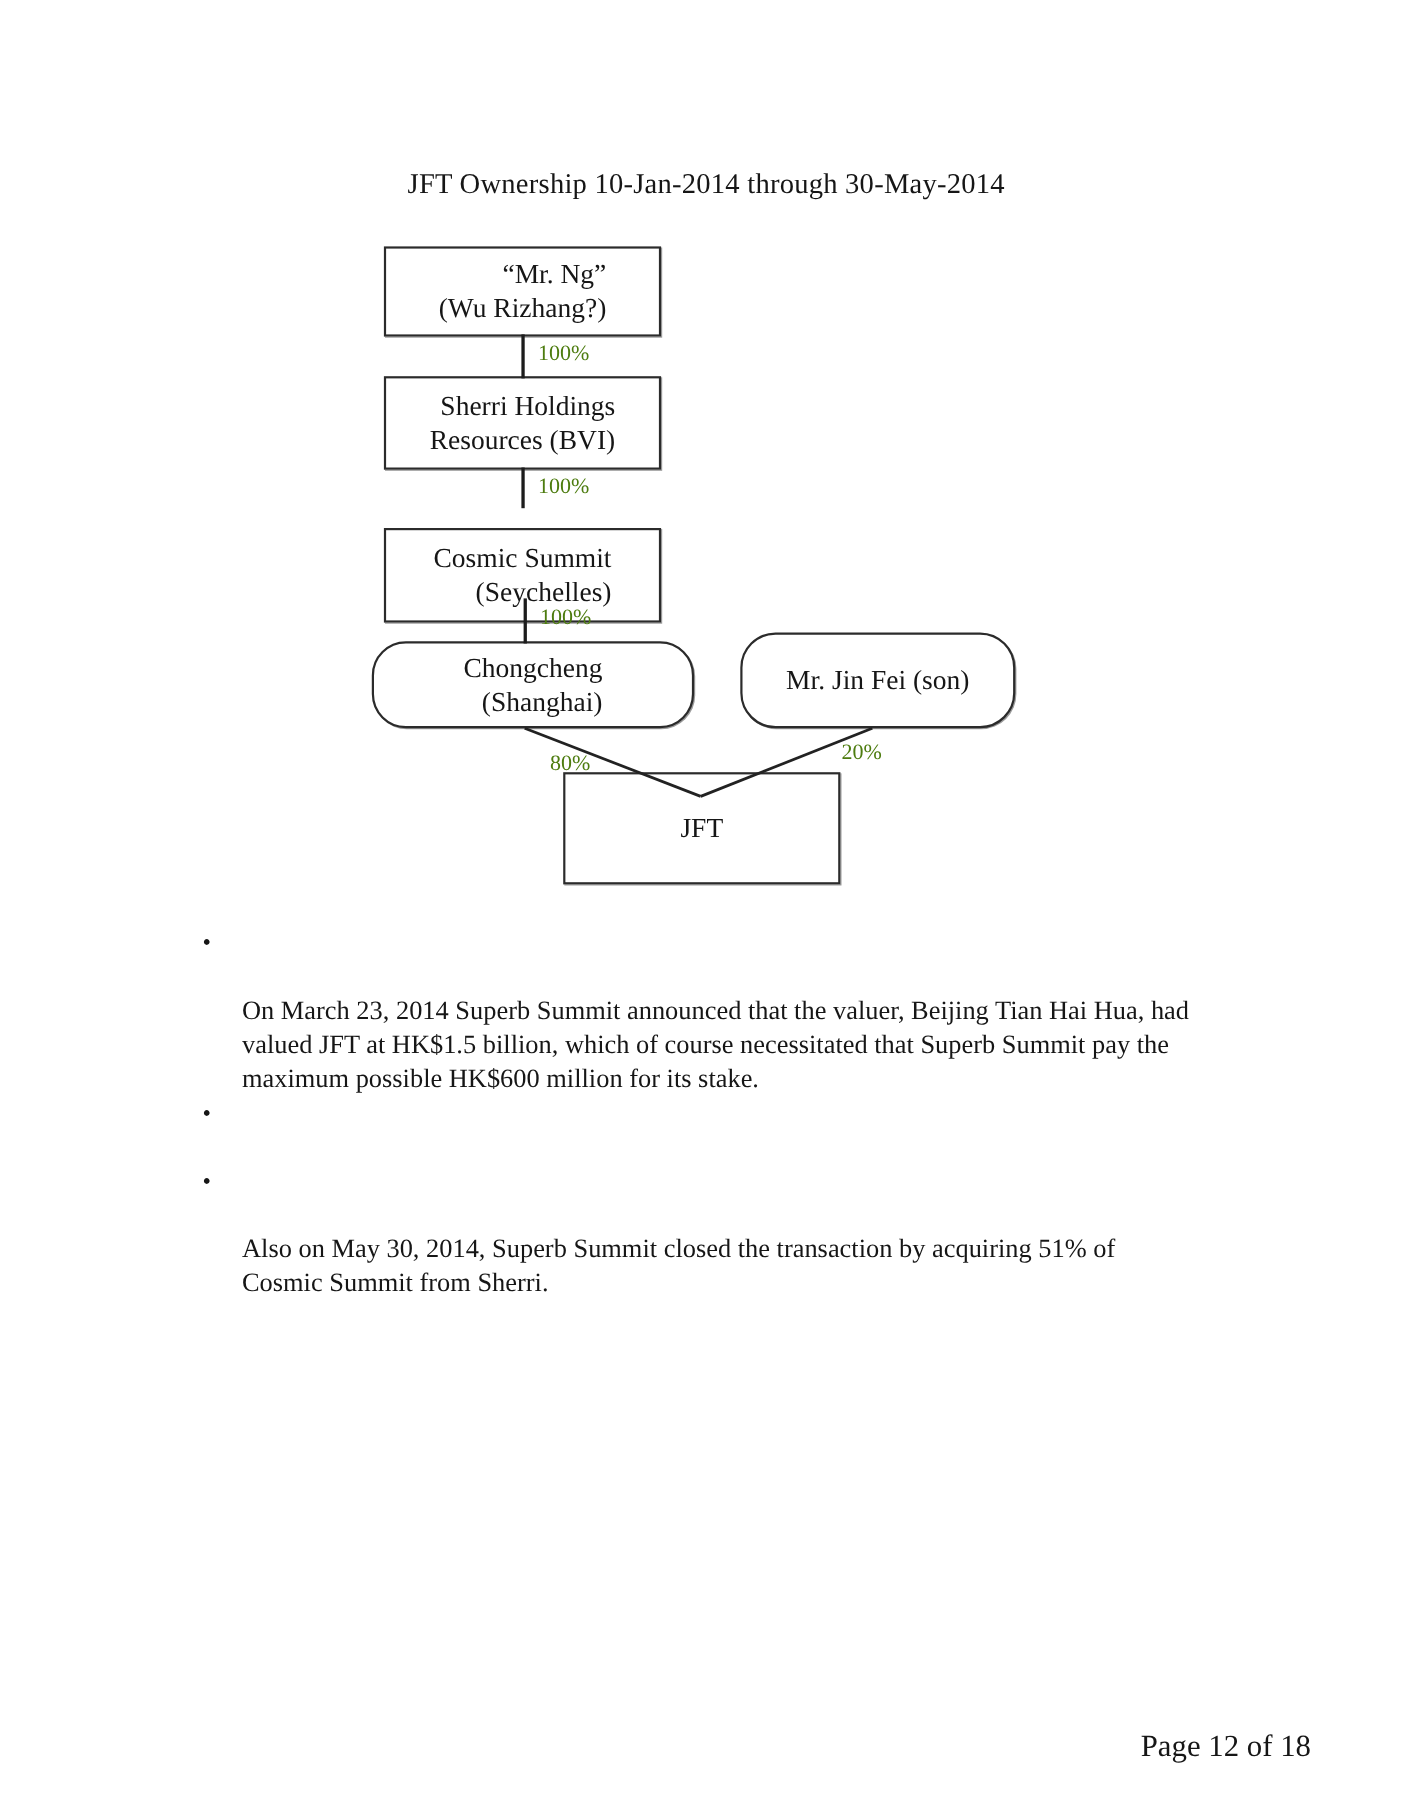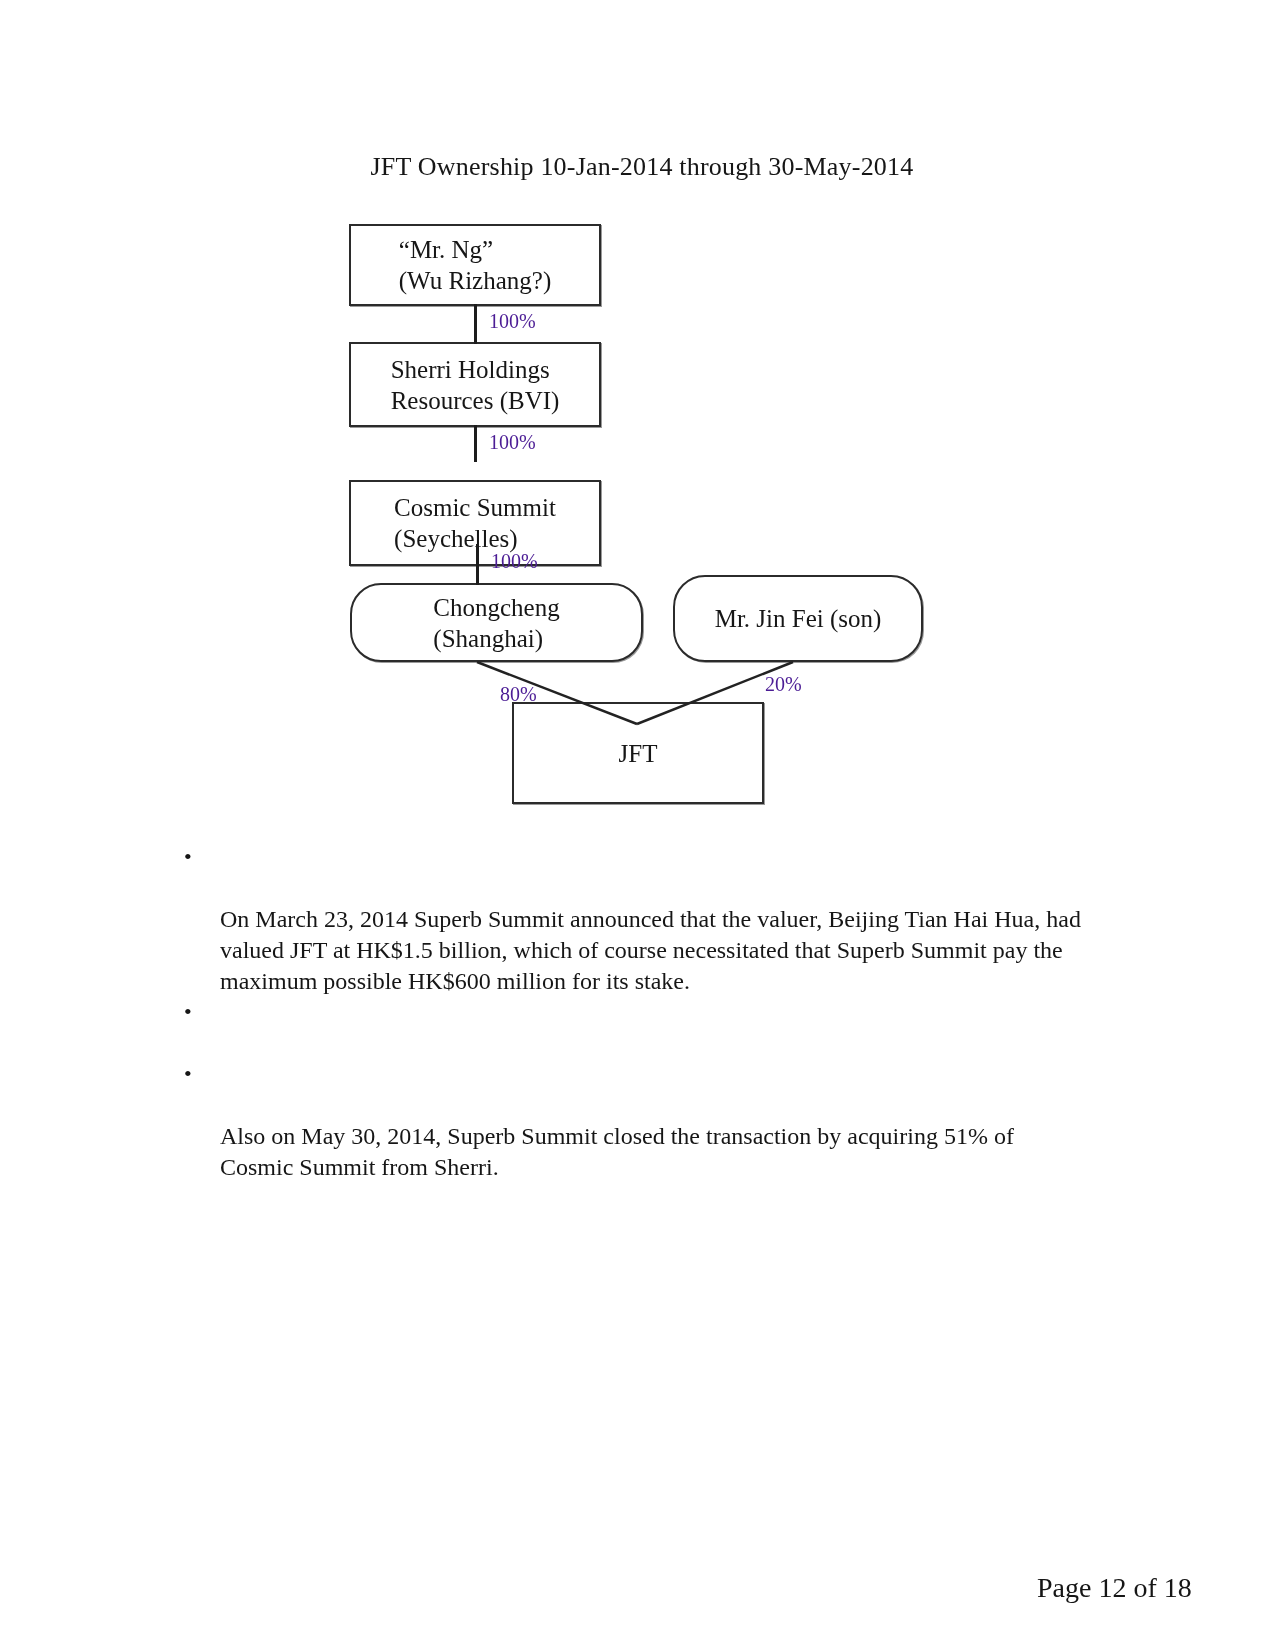--- a/index.html
+++ b/index.html
@@ -14,39 +14,39 @@
   .doc-title {
     position:absolute; left:280px; top:152px; width:724px;
     text-align:center; font-size:26px; line-height:30px;
     letter-spacing:0.2px;
   }
   
   .node {
     position:absolute; box-sizing:border-box;
     border:2px solid #2b2b2b; background:#ffffff;
     display:flex; align-items:center; justify-content:center;
-    text-align:left; white-space:pre-line;
+    text-align:right; white-space:pre-line;
     font-size:25px; line-height:31px;
     box-shadow:1px 1px 0 #9a9a9a;
   }
   #node-mr-ng      { left:349px; top:224px; width:252px; height:82px; }
   #node-sherri     { left:349px; top:342px; width:252px; height:85px; }
   #node-cosmic     { left:349px; top:460px; width:252px; height:86px;margin-top:20px; }
-  #node-chongcheng { left:350px; top:583px; width:293px; height:79px;border-radius:31px; }
+  #node-chongcheng { left:338px; top:583px; width:293px; height:79px;border-radius:31px; }
   #node-jin-fei    { left:673px; top:575px; width:250px; height:87px;border-radius:32px; }
   #node-jft        { left:512px; top:702px; width:252px; height:102px; }
 
   
   .vline { position:absolute; width:3px; background:#1c1c1c; }
   #vline-1 { left:474px; top:304px; height:40px; }
   #vline-2 { left:474px; top:425px; height:37px; }
   #vline-3 { left:476px; top:544px; height:41px; }
 
   
-  .pct { position:absolute; font-size:20px; line-height:24px; color:#4c1d95; }
+  .pct { position:absolute; font-size:20px; line-height:24px; color:#4d7c0f; }
   #pct-1  { left:489px; top:309px; }
   #pct-2  { left:489px; top:430px; }
   #pct-3  { left:491px; top:549px; }
   #pct-80 { left:500px; top:682px; }
   #pct-20 { left:741px; top:672px;margin-left:24px; }
 
   svg.diag-lines { position:absolute; left:0; top:0; width:1275px; height:1650px; }
 
   
   .bullets { position:absolute; left:150px; top:842px; width:960px; }

